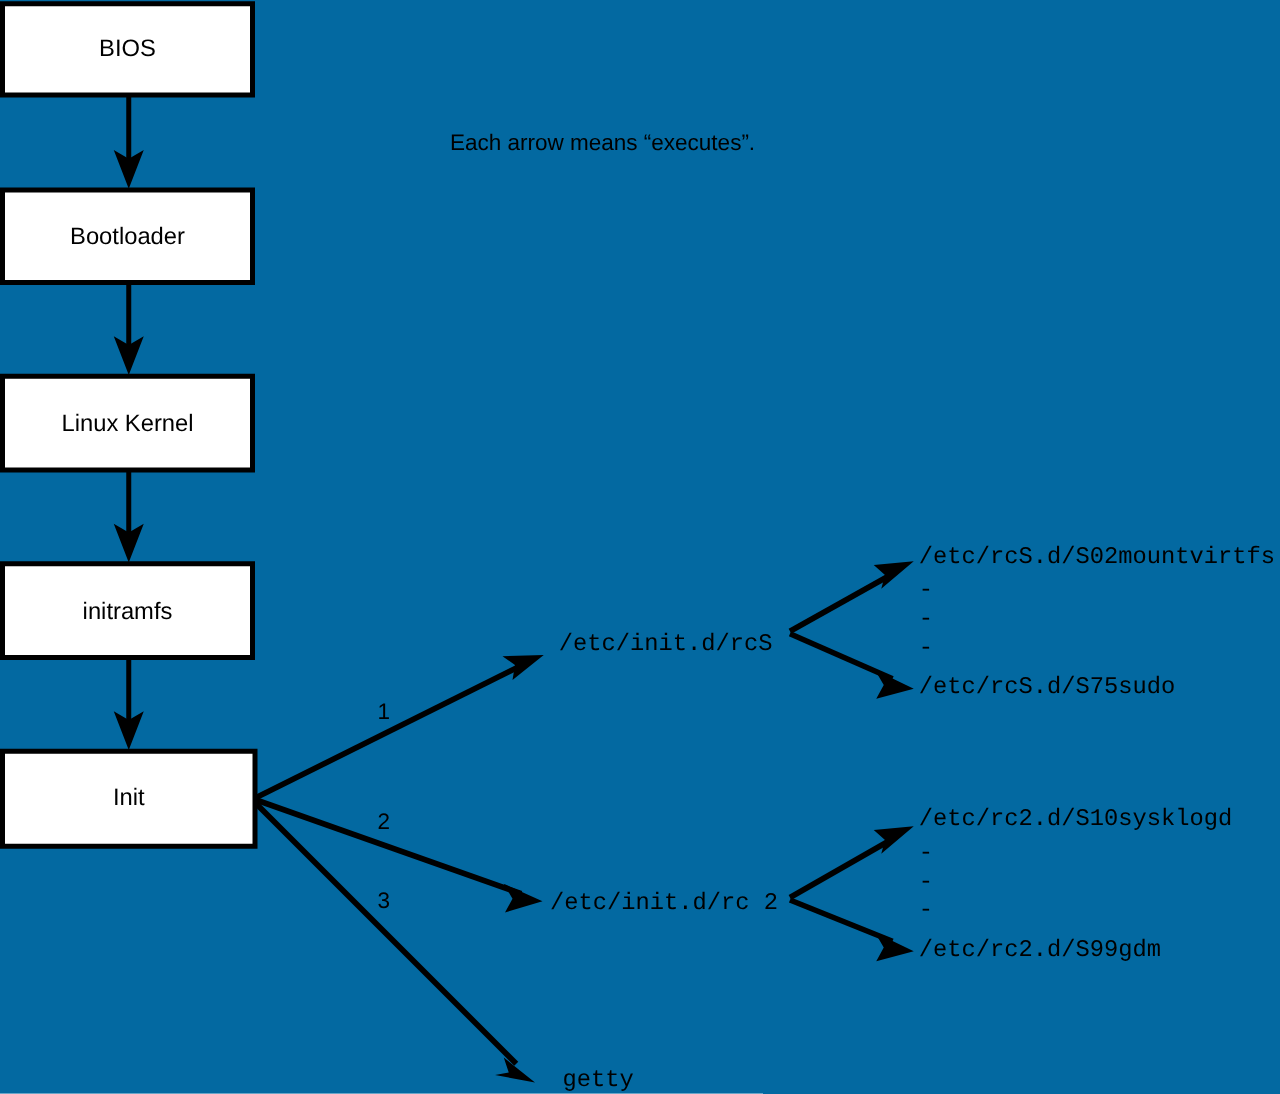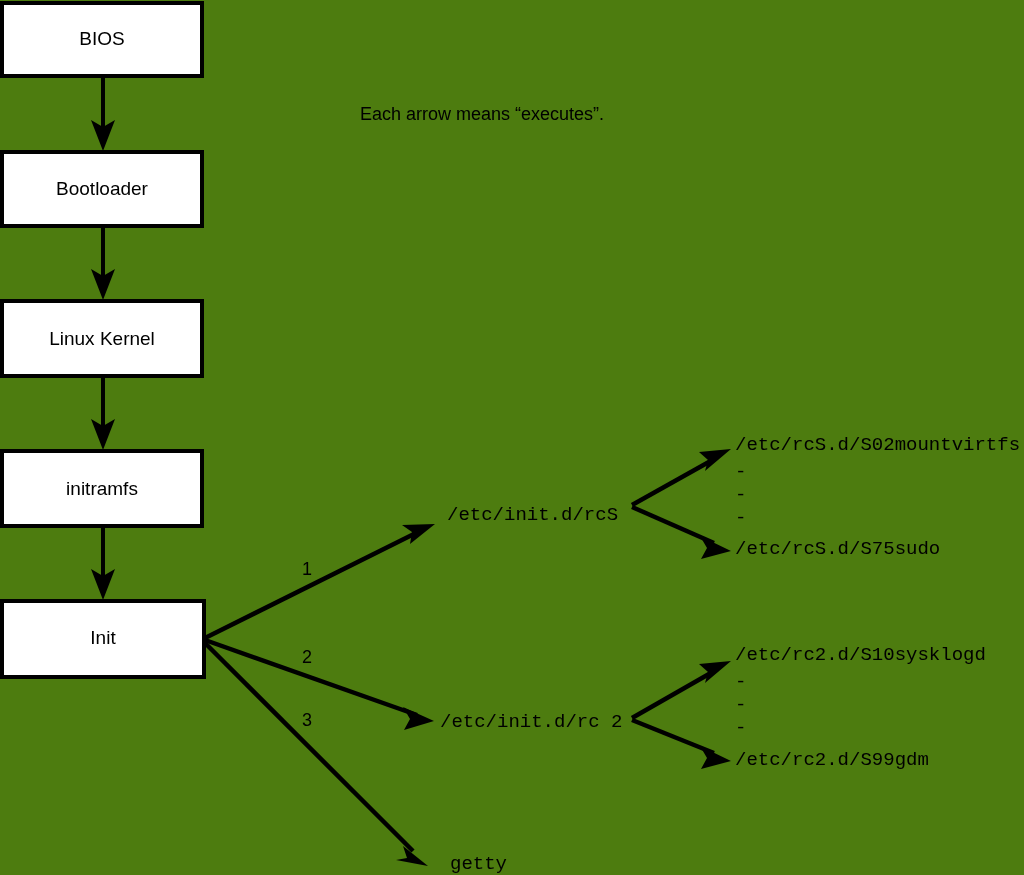--- a/index.html
+++ b/index.html
@@ -10,21 +10,21 @@
   body {
     width: 1024px;
     height: 875px;
     overflow: hidden;
     font-family: "Liberation Sans", sans-serif;
   }
   #diagram-root {
     position: relative;
     width: 1024px;
     height: 875px;
-    background: #4d7c0f;
+    background: #0369a1;
   }
   svg#boot-diagram {
     display: block;
     width: 1024px;
     height: 875px;
   }
   .proc-box {
     fill: #ffffff;
     stroke: #000000;
     stroke-width: 4;

